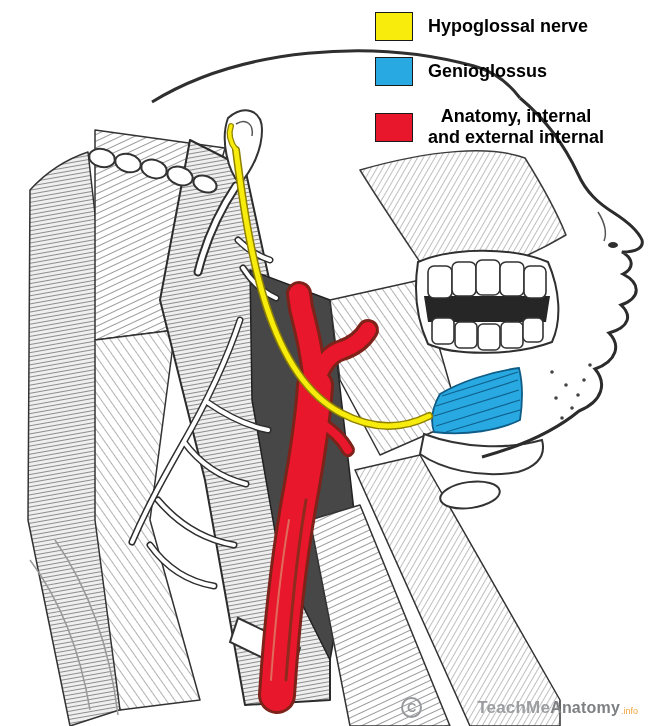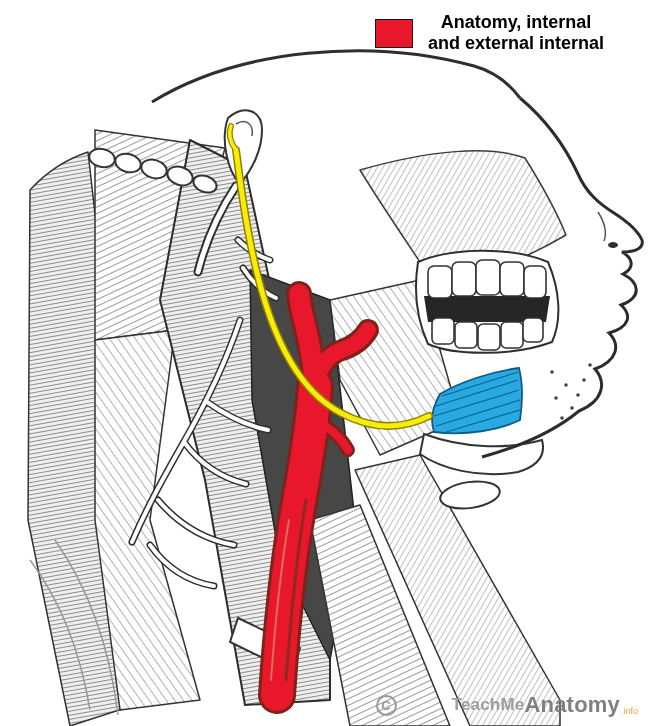--- a/index.html
+++ b/index.html
@@ -15,21 +15,21 @@
   .swatch { width:38px; height:29px; border:1px solid #1a1a1a; flex:0 0 auto; }
   .legend-label { margin-left:15px; font-weight:bold; font-size:18px; color:#000;
                   line-height:21px; display:flex; flex-direction:column; align-items:center; }
   .legend-label .lline { white-space:nowrap; }
 
   .watermark { position:absolute; right:10px; bottom:8px; display:flex; align-items:center; }
   .c-icon { width:21px; height:21px; border:2px solid #97999c; border-radius:50%;
             color:#97999c; font-size:13px; font-weight:bold; line-height:17px;
             display:flex; align-items:center; justify-content:center; margin-right:7px; }
   .brand1 { color:#9b9da0; font-size:17px; font-weight:600; letter-spacing:.2px;margin-left:48px; }
-  .brand2 { color:#7e8184; font-size:22px; font-weight:bold; letter-spacing:.2px; }
+  .brand2 { color:#7e8184; font-size:16px; font-weight:bold; letter-spacing:.2px; }
   .suffix { color:#f2a33c; font-size:9px; margin-left:1px; align-self:flex-end; padding-bottom:2px; }
 </style>
 </head>
 <body>
 
 <div class="stage">
 
   <svg class="illustration" width="648" height="726" viewBox="0 0 648 726">
     <defs>
       <pattern id="h1" patternUnits="userSpaceOnUse" width="6" height="6" patternTransform="rotate(65)">
@@ -176,20 +176,34 @@
     </g>
 
     <g fill="none">
       <path d="M 520 98 C 544 118 564 144 578 174 C 586 192 598 203 614 213 C 628 222 638 231 642 240 C 644 248 636 252 622 252 C 633 258 635 268 623 274 C 640 283 642 297 621 305 C 632 315 630 327 609 333 C 621 345 617 361 595 369 C 607 383 603 401 579 411 C 556 430 522 446 482 457" stroke="#2c2c2c" stroke-width="3"></path>
       <path d="M 598 212 C 605 223 607 233 604 241" stroke="#555" stroke-width="1.5"></path>
       <ellipse cx="613" cy="245" rx="5" ry="3" fill="#2f2f2f"></ellipse>
     </g>
   </svg>
 
   <div class="legend">
+    <div class="legend-row r1">
+      <span class="swatch" style="background: rgb(248, 236, 12);"></span>
+      <span class="legend-label">
+        <span class="lline">Hypoglossal nerve</span>
+        <span class="lline"></span>
+      </span>
+    </div>
+    <div class="legend-row r2">
+      <span class="swatch" style="background: rgb(41, 169, 225);"></span>
+      <span class="legend-label">
+        <span class="lline">Genioglossus</span>
+        <span class="lline"></span>
+      </span>
+    </div>
     <div class="legend-row r3">
       <span class="swatch" style="background: rgb(232, 23, 44);"></span>
       <span class="legend-label">
         <span class="lline">Anatomy, internal</span>
         <span class="lline">and external internal</span>
       </span>
     </div>
   </div>
 
   <div class="watermark">

